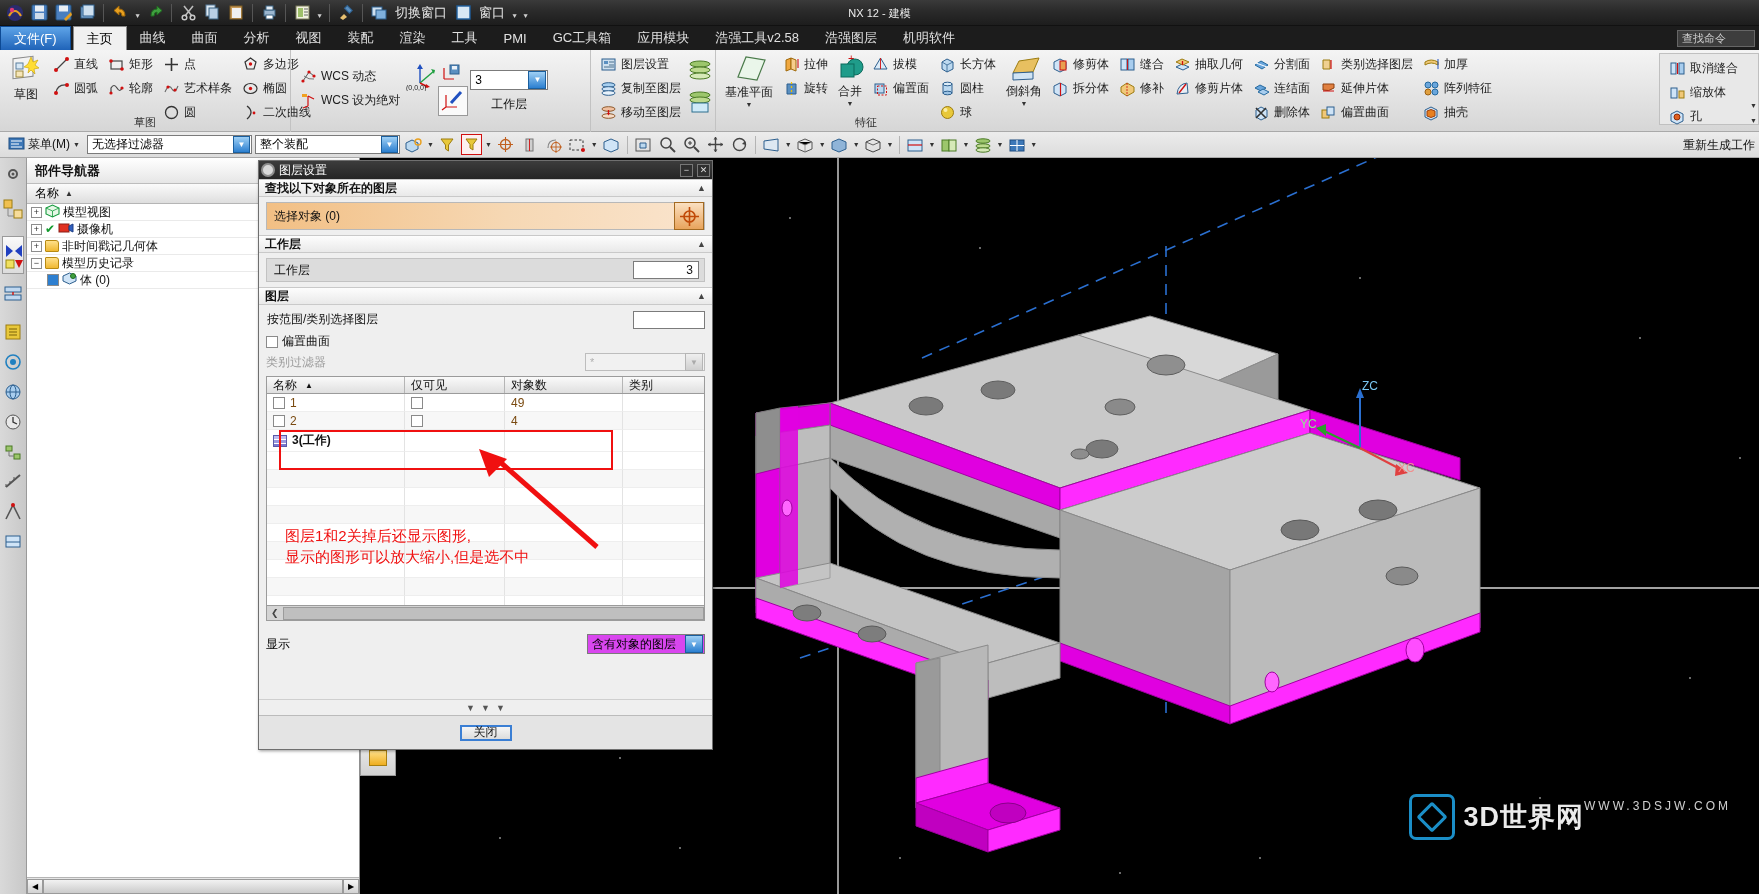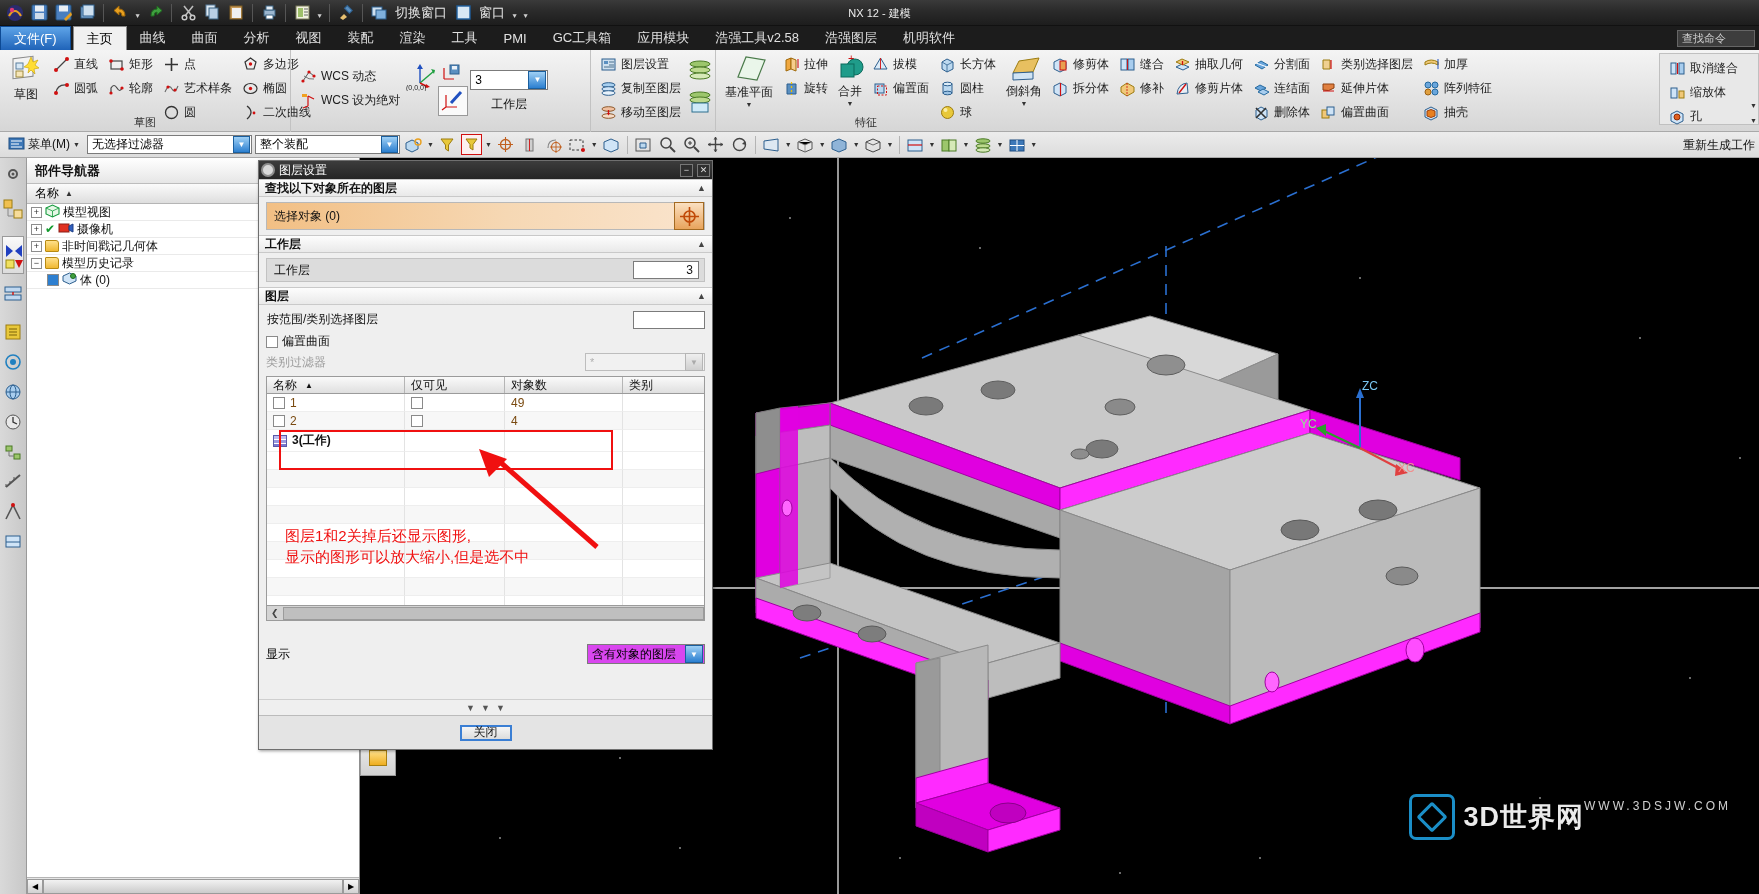--- a/index.html
+++ b/index.html
@@ -211,21 +211,21 @@
   .stack { width:14px;height:12px;flex:0 0 14px;
            background:linear-gradient(to bottom,#bdbdf0 0 3px,#fff 3px 4px,#9a9ae0 4px 7px,#fff 7px 8px,#7878d0 8px 12px);
            border:1px solid #5a5aa8; }
 
   .redbox { position:absolute; border:2px solid #f01010; }
   .annot { position:absolute; color:#f01010; font-size:15px; line-height:21px; white-space:nowrap; }
 
   .hsb2 { height:15px; background:#d4d4d4; border:1px solid #9b9b9b; border-top:none;
           display:flex; align-items:center; }
 
-  .showrow { display:flex; align-items:center; height:24px; margin-top:21px; font-size:12px; }
+  .showrow { display:flex; align-items:center; height:24px; margin-top:11px; font-size:12px; }
   .showcombo { margin-left:auto; width:118px; height:20px; border:1px solid #7b7b7b; background:#d946ef;
                display:flex; align-items:center; font-size:12px; padding-left:4px; }
   .addrow { display:flex; align-items:center; height:30px; margin-top:4px; font-size:12px; }
   .addbtn { margin-left:auto; width:30px; height:26px; background:linear-gradient(to bottom,#fcfcfc,#dcdcdc);
             border:1px solid #9a9a9a; display:flex; align-items:center; justify-content:center; }
 
   .dlg-grip { height:16px; display:flex; align-items:center; justify-content:center; gap:6px;
               color:#555; font-size:9px; border-top:1px solid #cfcfcf; }
   .dlg-foot { height:34px; background:#e4e4e4; border-top:1px solid #bbb;
               display:flex; align-items:center; justify-content:center; }

